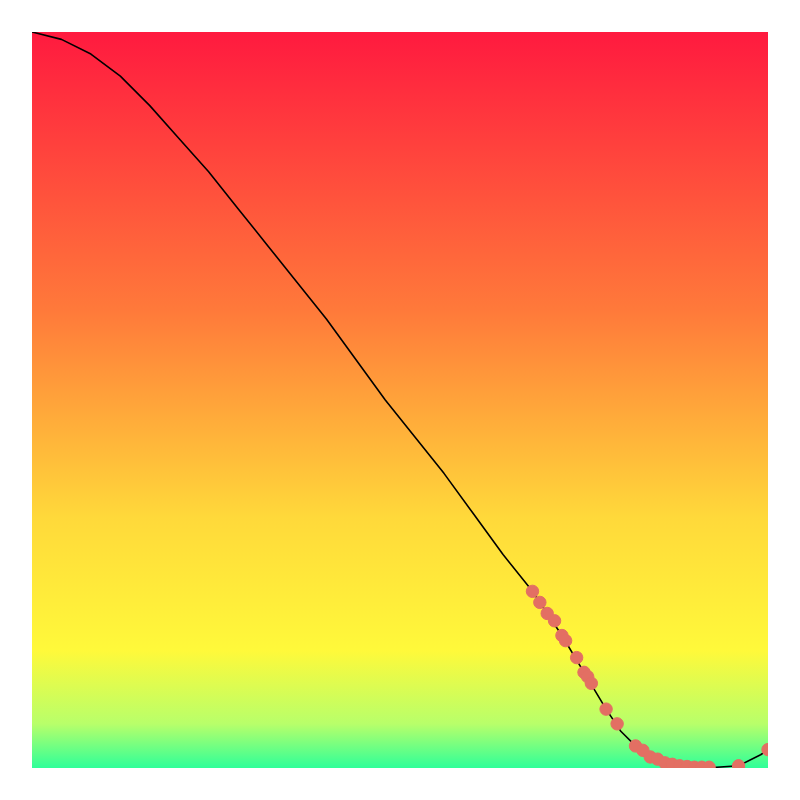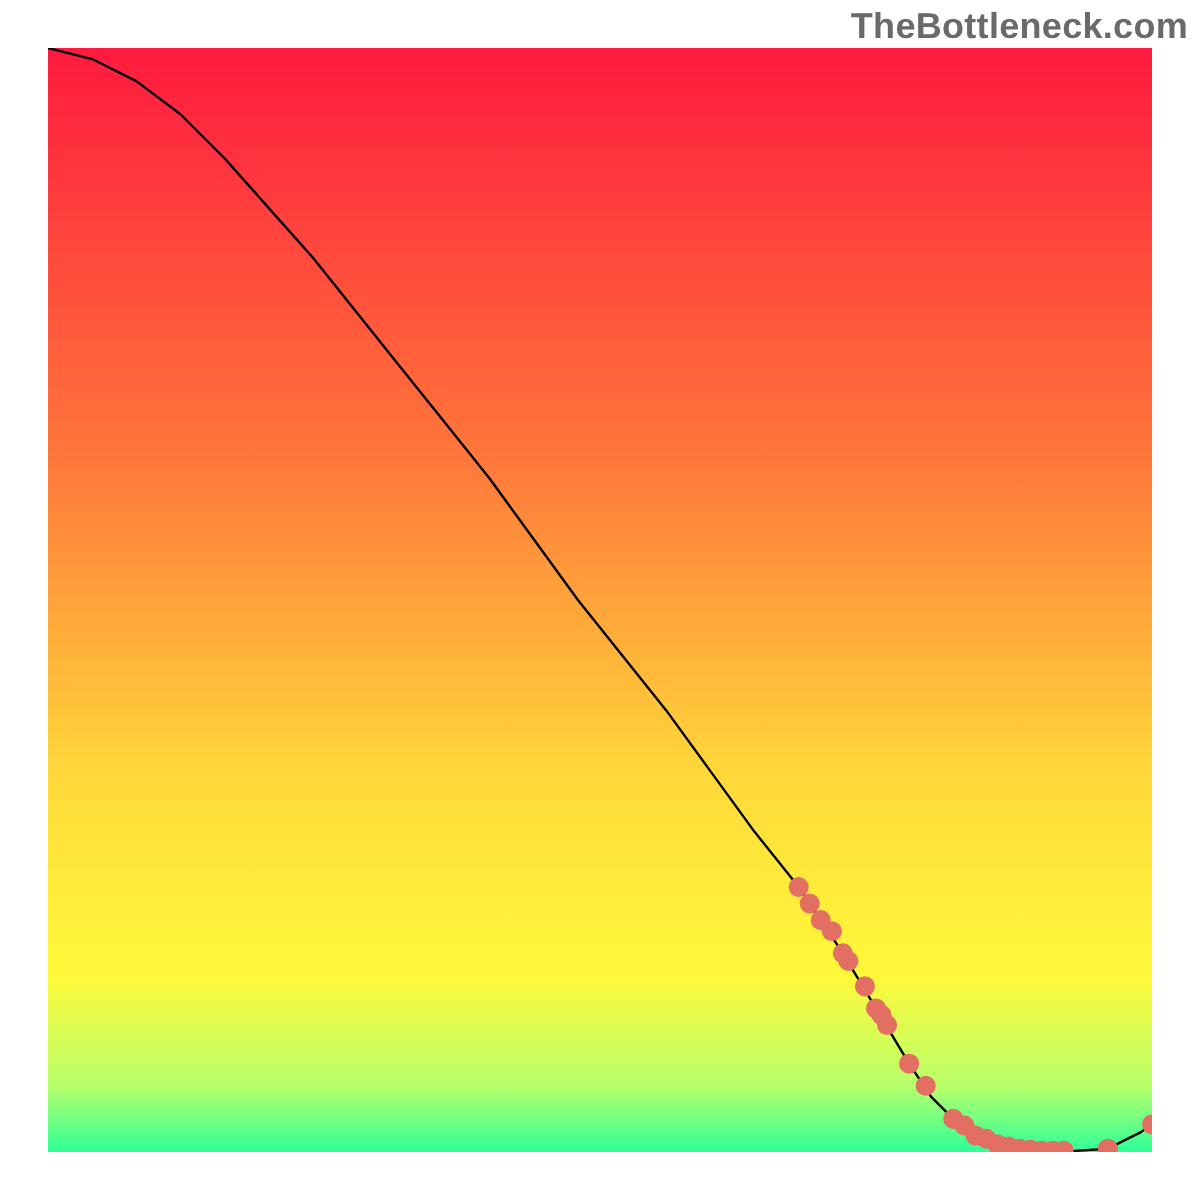--- a/index.html
+++ b/index.html
@@ -52,21 +52,20 @@
   .marker {
     fill: #e36f63;
     stroke: #e36f63;
   }
 </style>
 </head>
 <body>
 
 <div class="stage">
 
-  <div class="watermark">TheBottleneck.com</div>
 
   <div class="plot">
 
     <svg class="svg-full" viewBox="0 0 736 736" preserveAspectRatio="none">
       <defs>
         <linearGradient id="bg-grad" x1="0" y1="0" x2="0" y2="1">
           <stop id="g0" offset="0%" stop-color="#ff1a3f"></stop>
           <stop id="g1" offset="38%" stop-color="#ff7a3a"></stop>
           <stop id="g2" offset="66%" stop-color="#ffd93a"></stop>
           <stop id="g3" offset="84%" stop-color="#fff93a"></stop>

